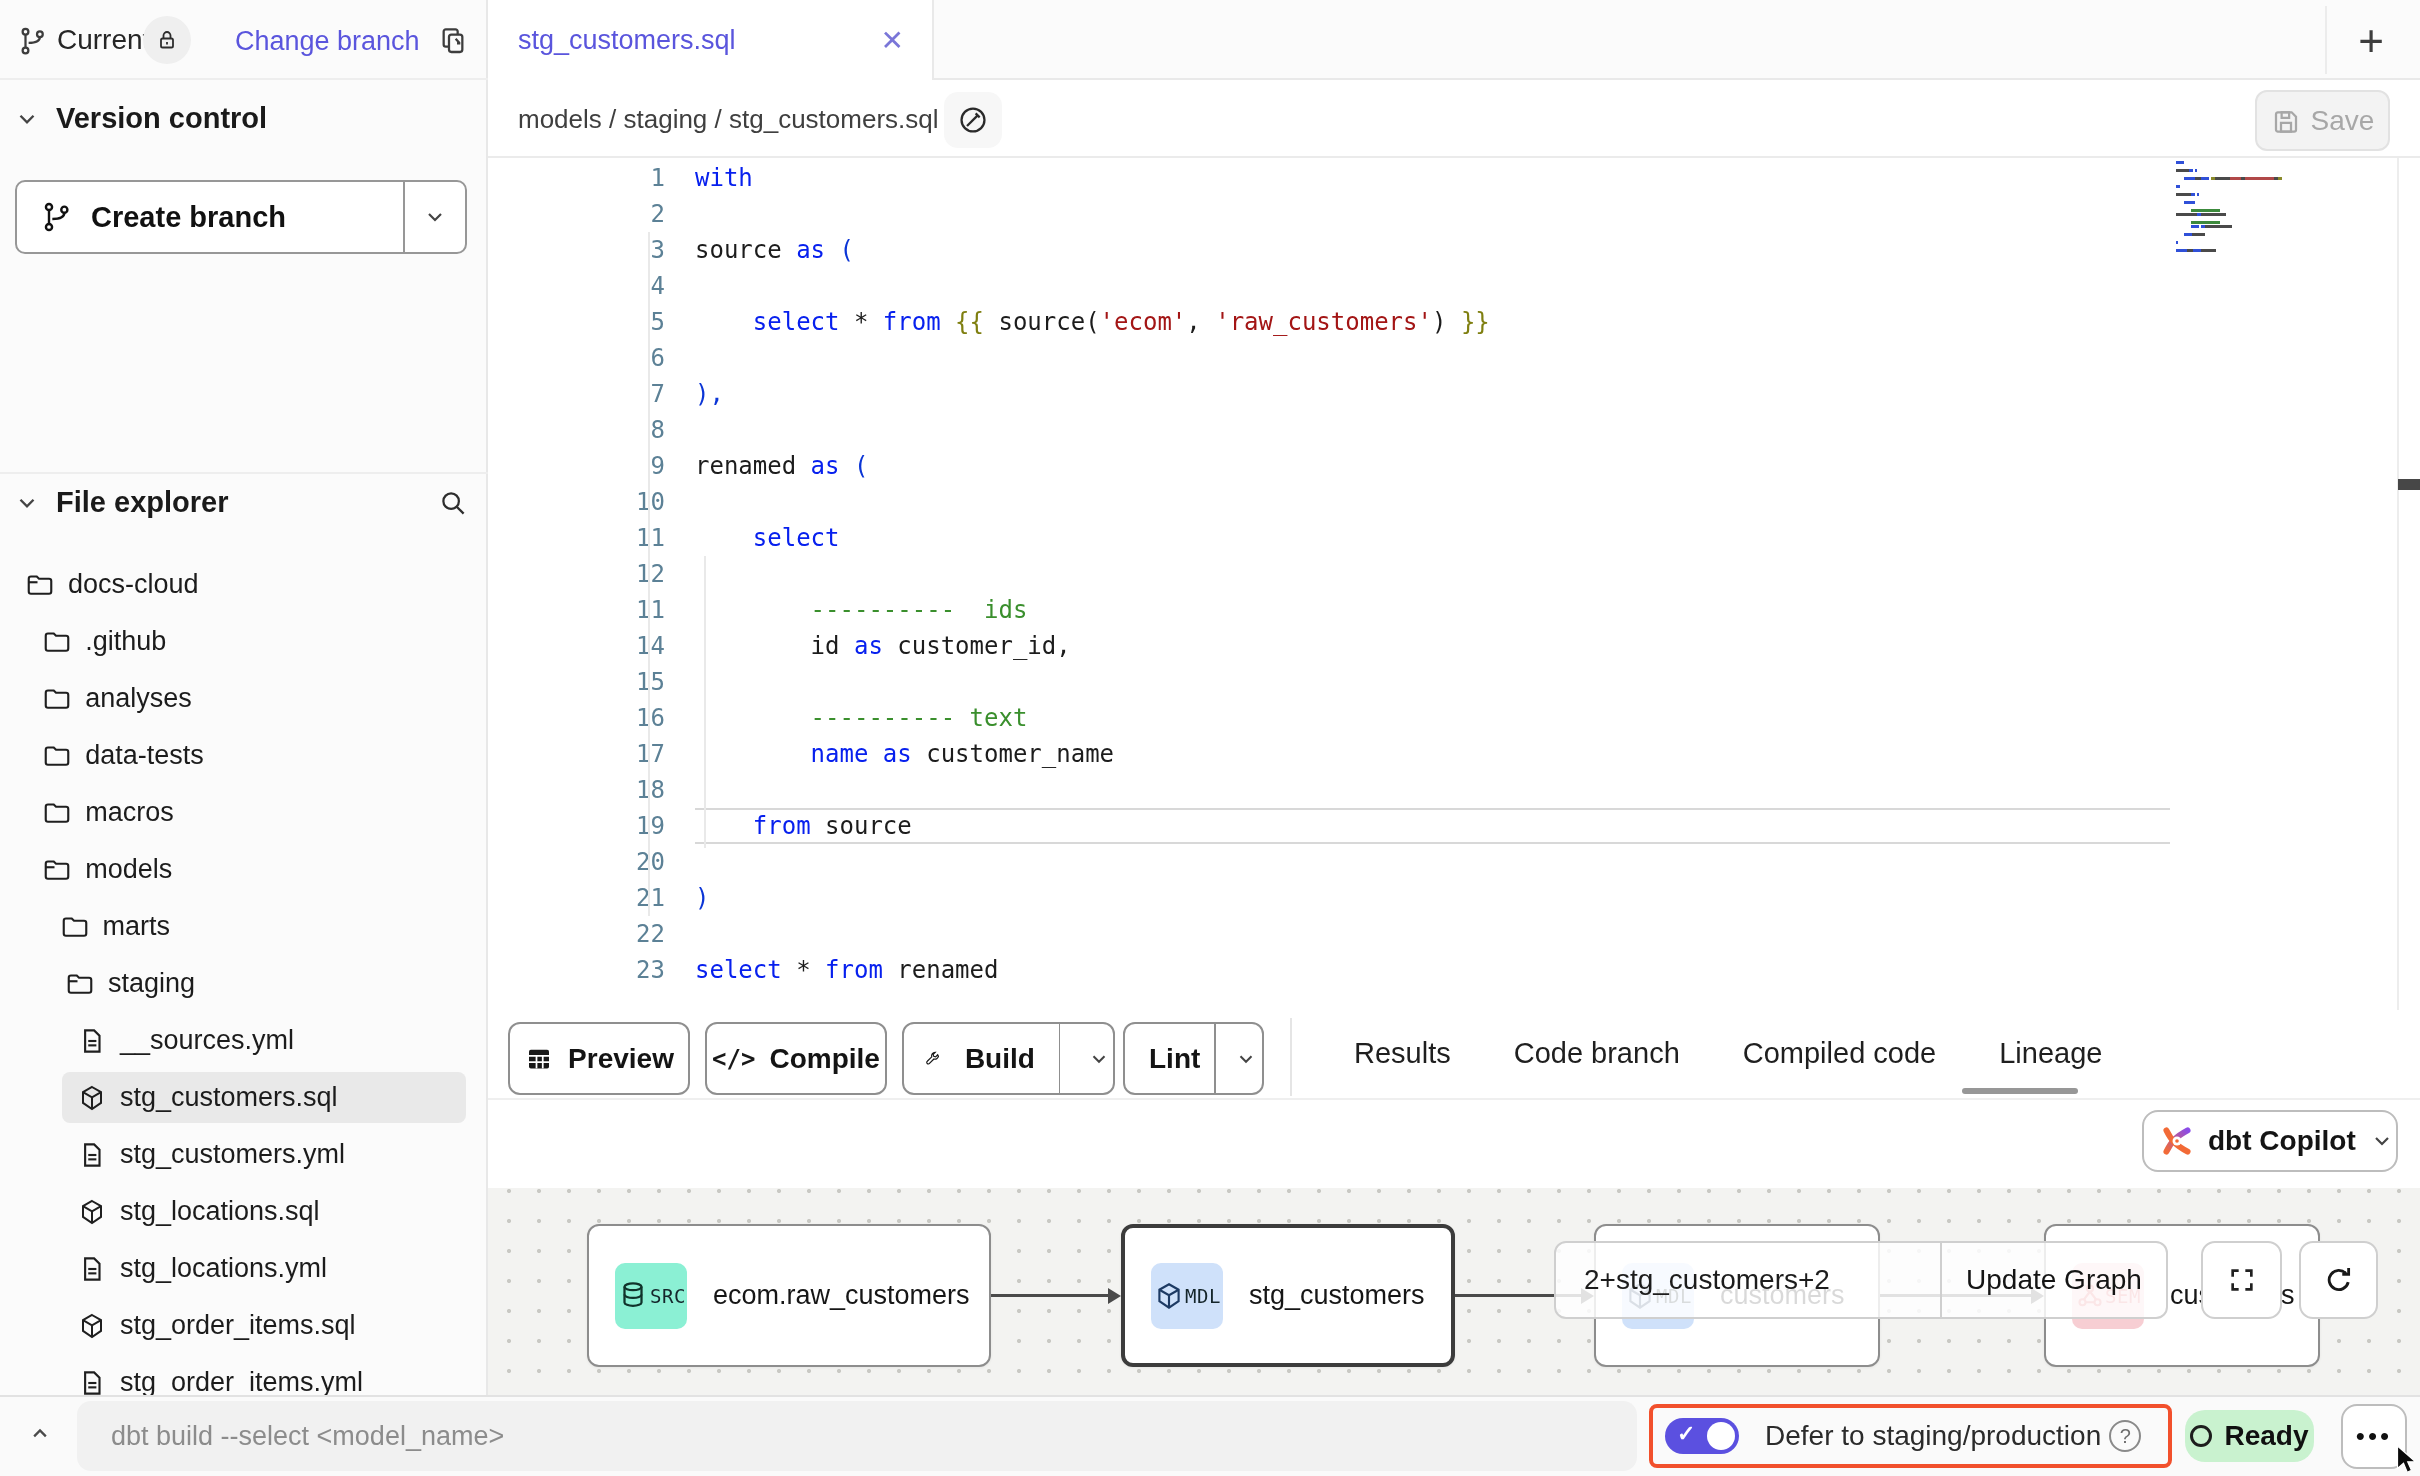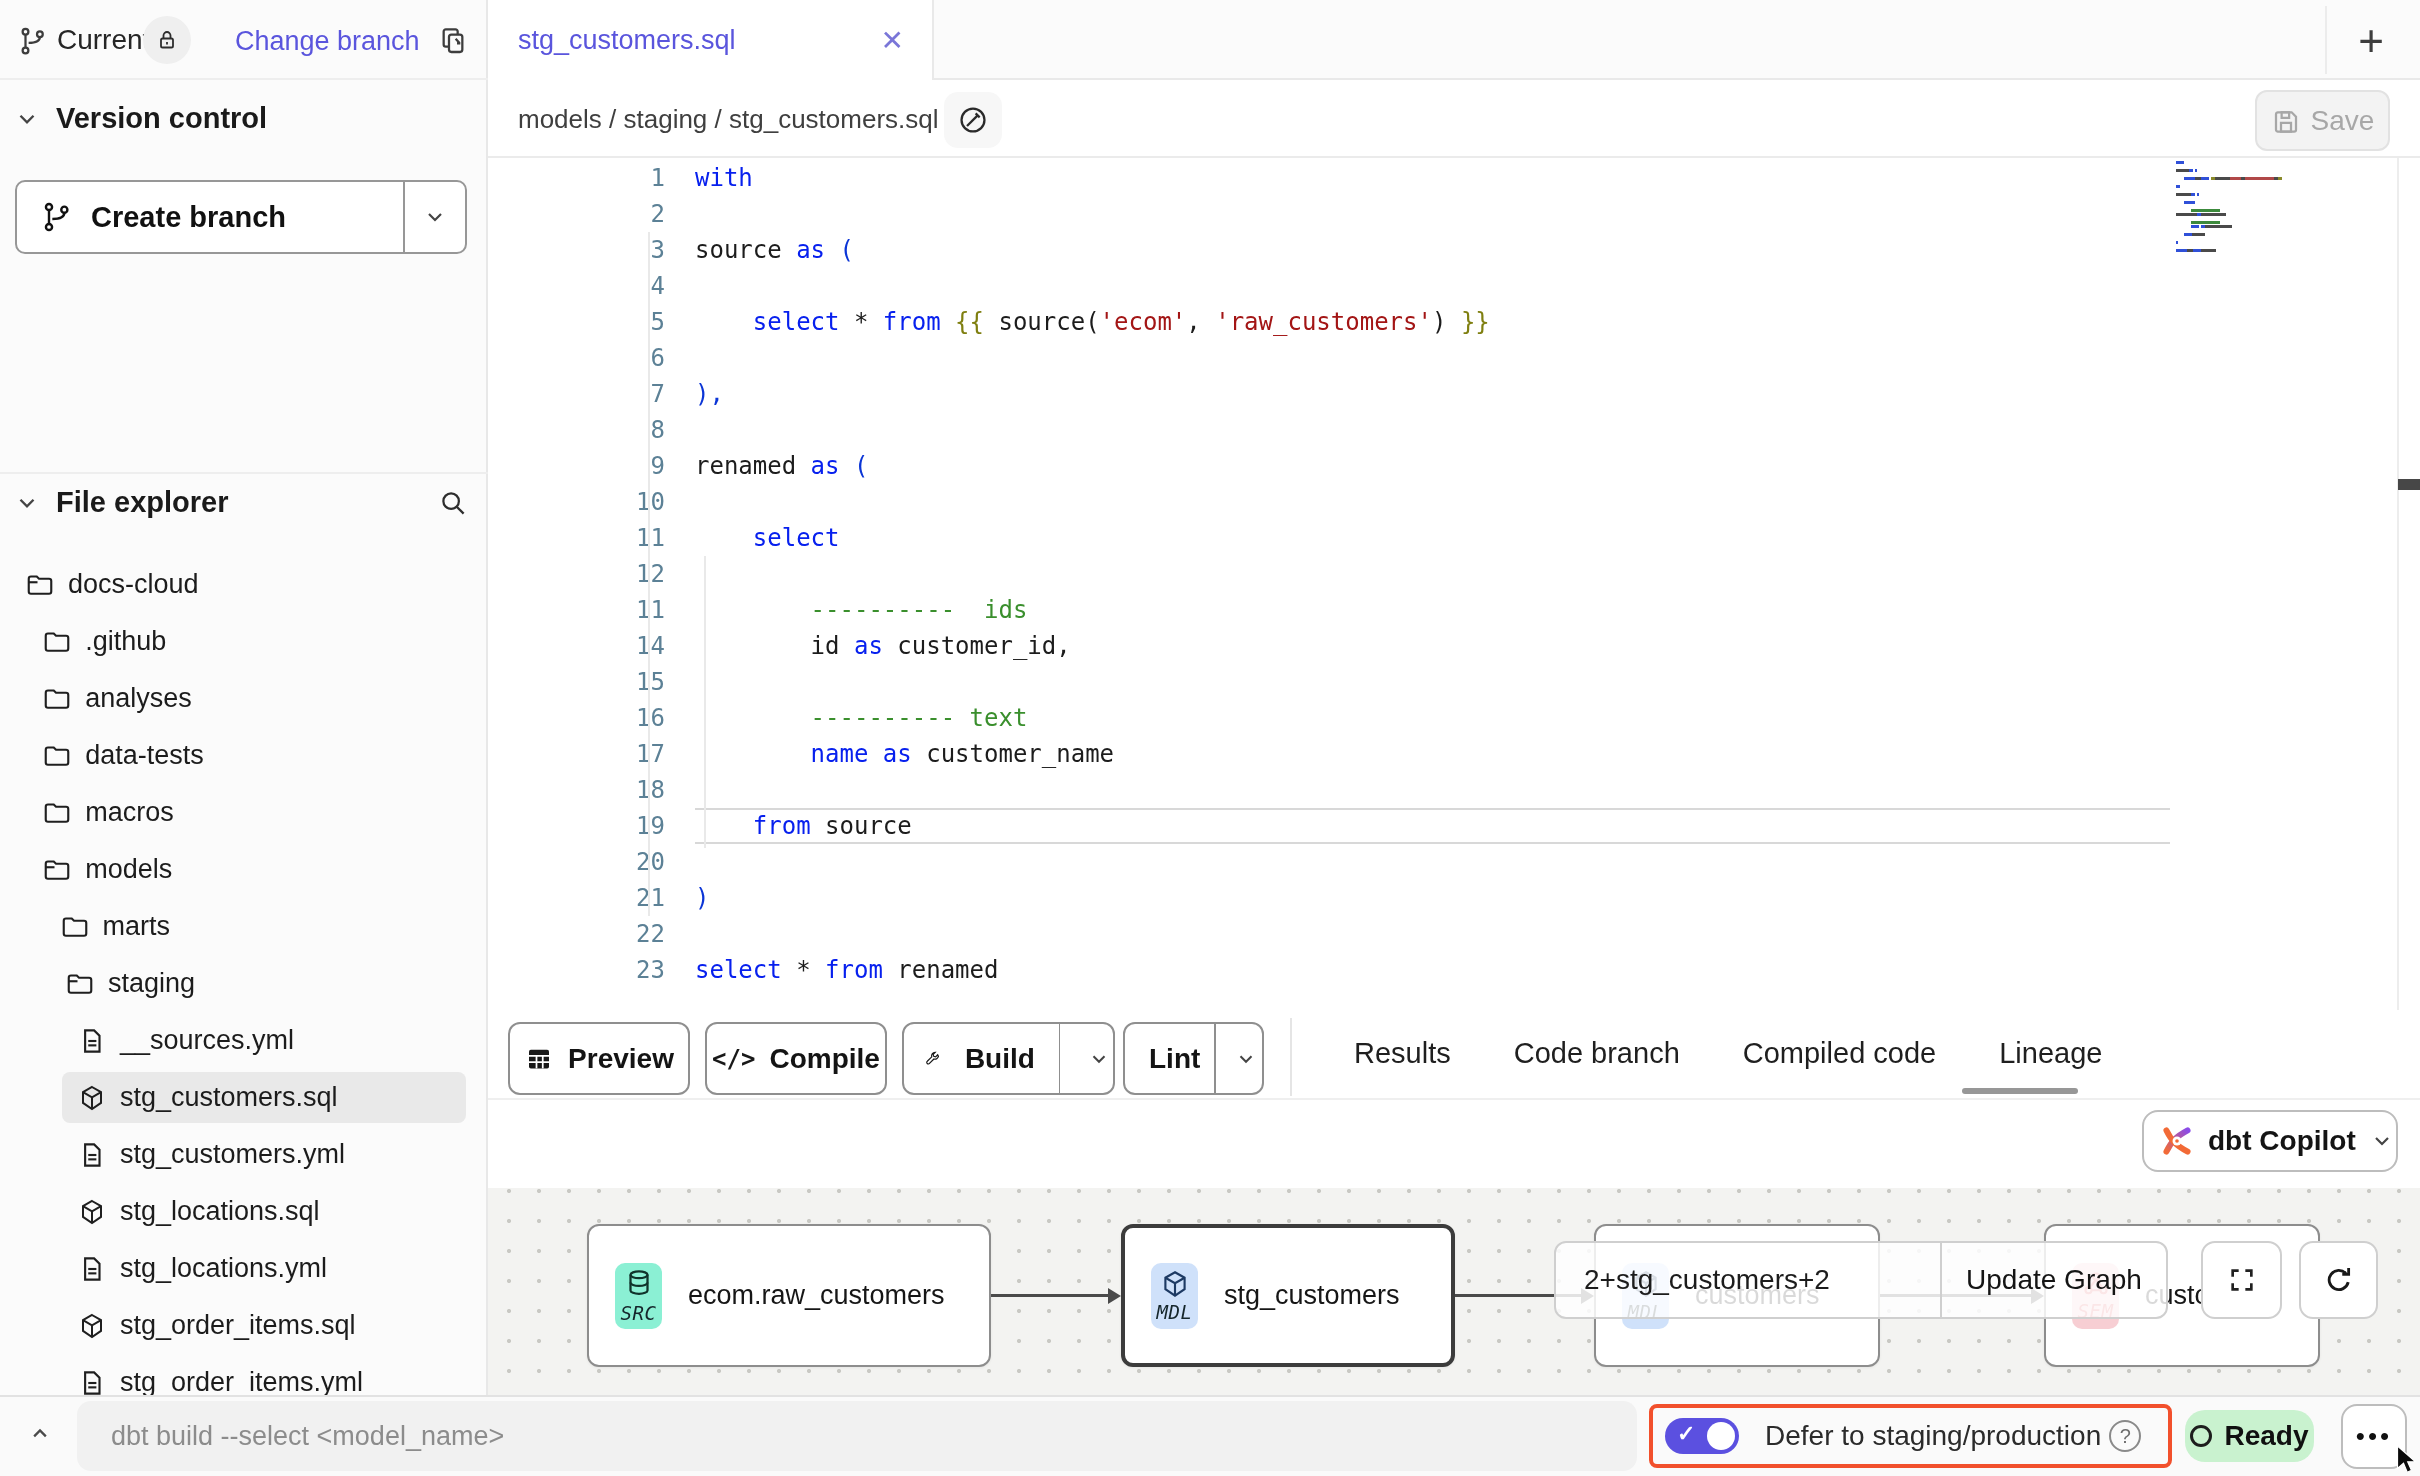--- a/index.html
+++ b/index.html
@@ -68,21 +68,21 @@
 
   
   #copilot-btn { left:2142px; top:1110px; width:256px; height:62px; background:#fff; border:2px solid #bdbdbd; border-radius:16px; display:flex; align-items:center; }
   #copilot-btn .cl { font-size:28px; font-weight:600; color:#141414; margin-left:14px; }
 
   
   #lineage { left:488px; top:1188px; width:1932px; height:207px; background:#f3f3f1;
     background-image:radial-gradient(#c9c9c4 2px, transparent 2.2px); background-size:30px 30px; background-position:6px 18px; }
   .node { position:absolute; top:1224px; height:143px; background:#fff; border:2px solid #8d8d8d; border-radius:12px; display:flex; align-items:center; box-shadow:0 1px 3px rgba(0,0,0,.06); }
   .node.sel { border:4px solid #3c3c3c; }
-  .badge { width:47px; height:66px; border-radius:10px; margin-left:26px; display:flex; flex-direction:column; align-items:center; justify-content:center; flex:none;font-style:italic; }
+  .badge { width:72px; height:66px; border-radius:10px; margin-left:26px; display:flex; flex-direction:row; align-items:center; justify-content:center; flex:none; }
   .badge .bt { font-size:19px; font-family:"DejaVu Sans Mono", monospace; color:#15262b; margin-top:1px; letter-spacing:.5px;}
   .badge.src { background:#8bf0d4; }
   .badge.mdl { background:#cfe1fa; }
   .badge.sem { background:#f7ced3; } .badge.sem .bt{ color:#e2646a; }
   .node .nlab { font-size:27px; color:#161616; margin-left:26px; white-space:nowrap; }
   .edge { position:absolute; top:1294px; height:3px; background:#4a4a4a; }
   .ahead { position:absolute; top:1288px; width:0; height:0; border-left:13px solid #4a4a4a; border-top:8px solid transparent; border-bottom:8px solid transparent; }
   #graph-ctl { left:1554px; top:1241px; width:614px; height:78px; background:rgba(255,255,255,.84); border:2px solid #cfcfcf; border-radius:12px; display:flex; align-items:center; }
   #graph-ctl .gsel { font-size:28px; color:#1c1c1c; margin-left:28px; flex:1; }
   #graph-ctl .gsplit { width:2px; height:100%; background:#cfcfcf; }

